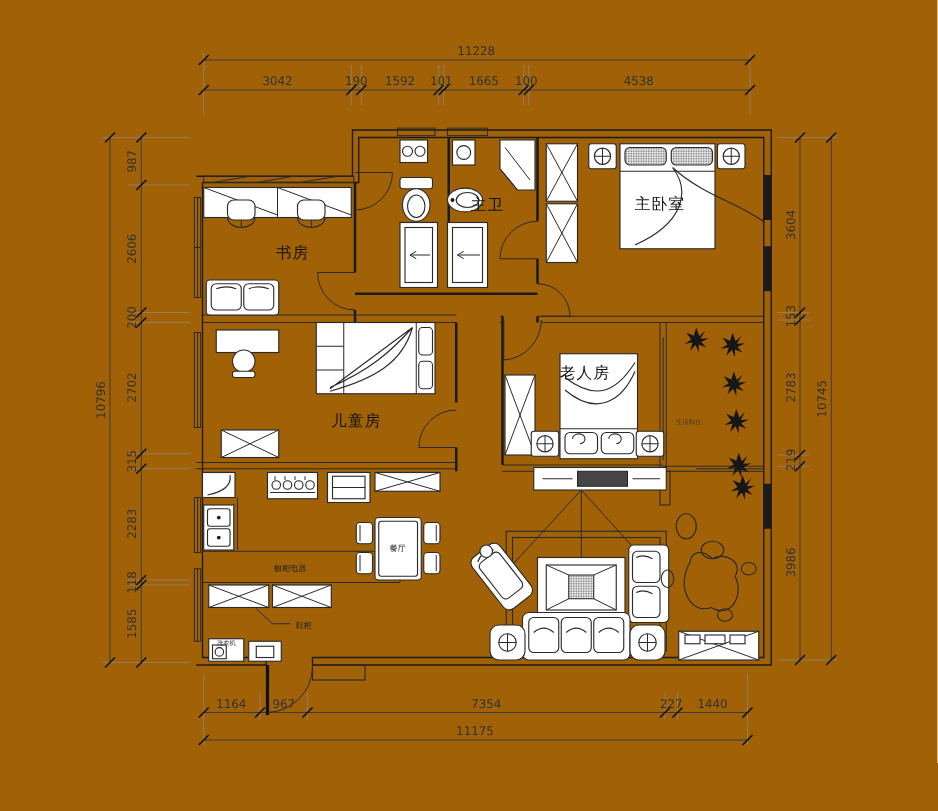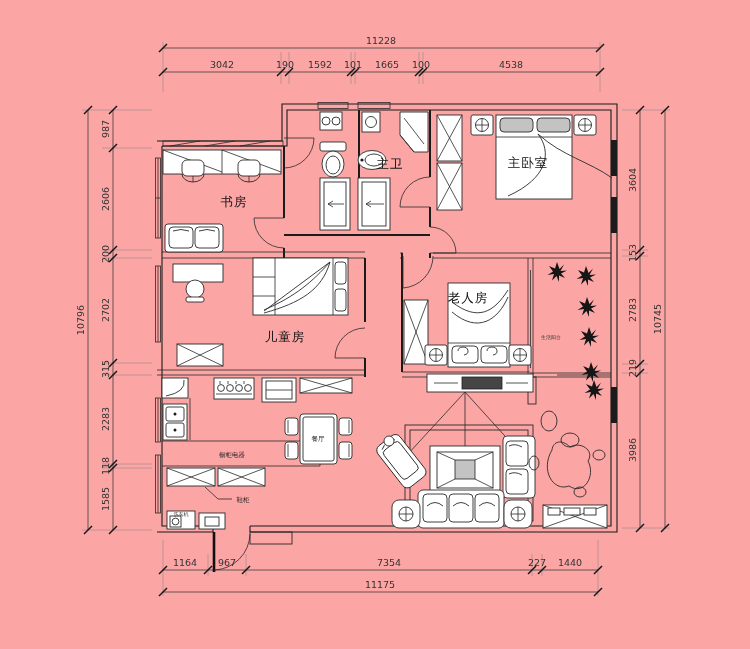--- a/index.html
+++ b/index.html
@@ -1,16 +1,16 @@
 <!DOCTYPE html>
 <html><head>
 <meta charset="utf-8">
 <style>
   html,body{margin:0;padding:0;background:#fff;}
-  .canvas{position:relative;width:750px;height:649px;background:#fca5a5;overflow:hidden;
+  .canvas{position:relative;width:750px;height:649px;background:#a16207;overflow:hidden;
           font-family:"DejaVu Sans",sans-serif;}
   svg{display:block}
   .dimline{stroke:#3c3c3c;stroke-width:0.8;fill:none;}
   .extline{stroke:#8a8a8a;stroke-width:0.55;fill:none;}
   .tickline{stroke:#151515;stroke-width:1.4;}
   .wall{stroke:#1b1b1b;stroke-width:1.1;fill:none;}
   .iwall{stroke:#1b1b1b;stroke-width:2;fill:none;}
   .thin{stroke:#2a2a2a;stroke-width:0.8;fill:none;}
   .fw{stroke:#2a2a2a;stroke-width:0.9;fill:#fff;}
   .fn{stroke:#2a2a2a;stroke-width:0.9;fill:none;}

